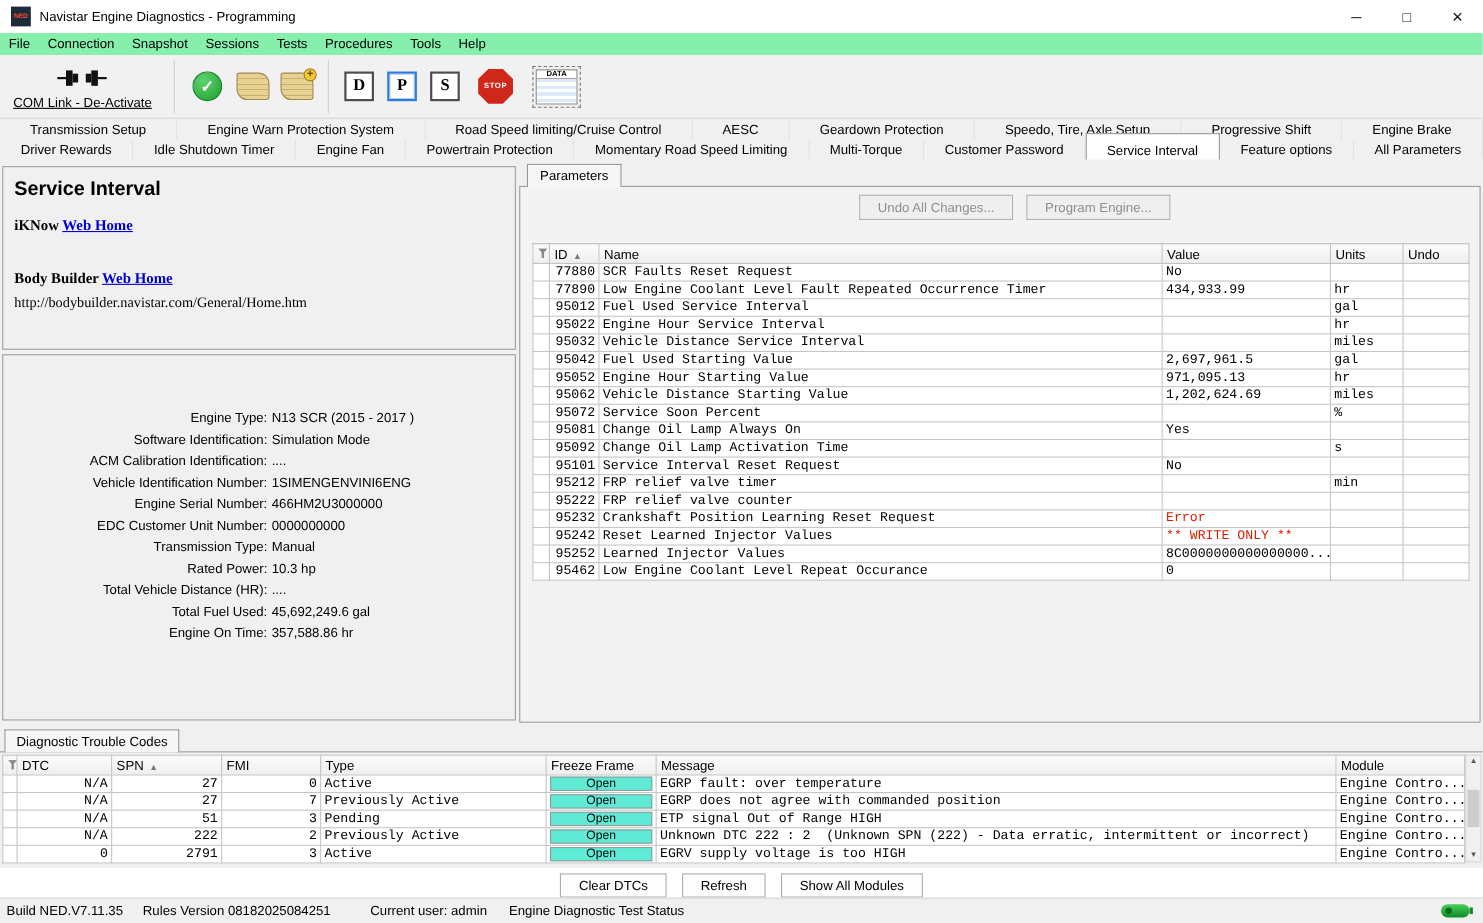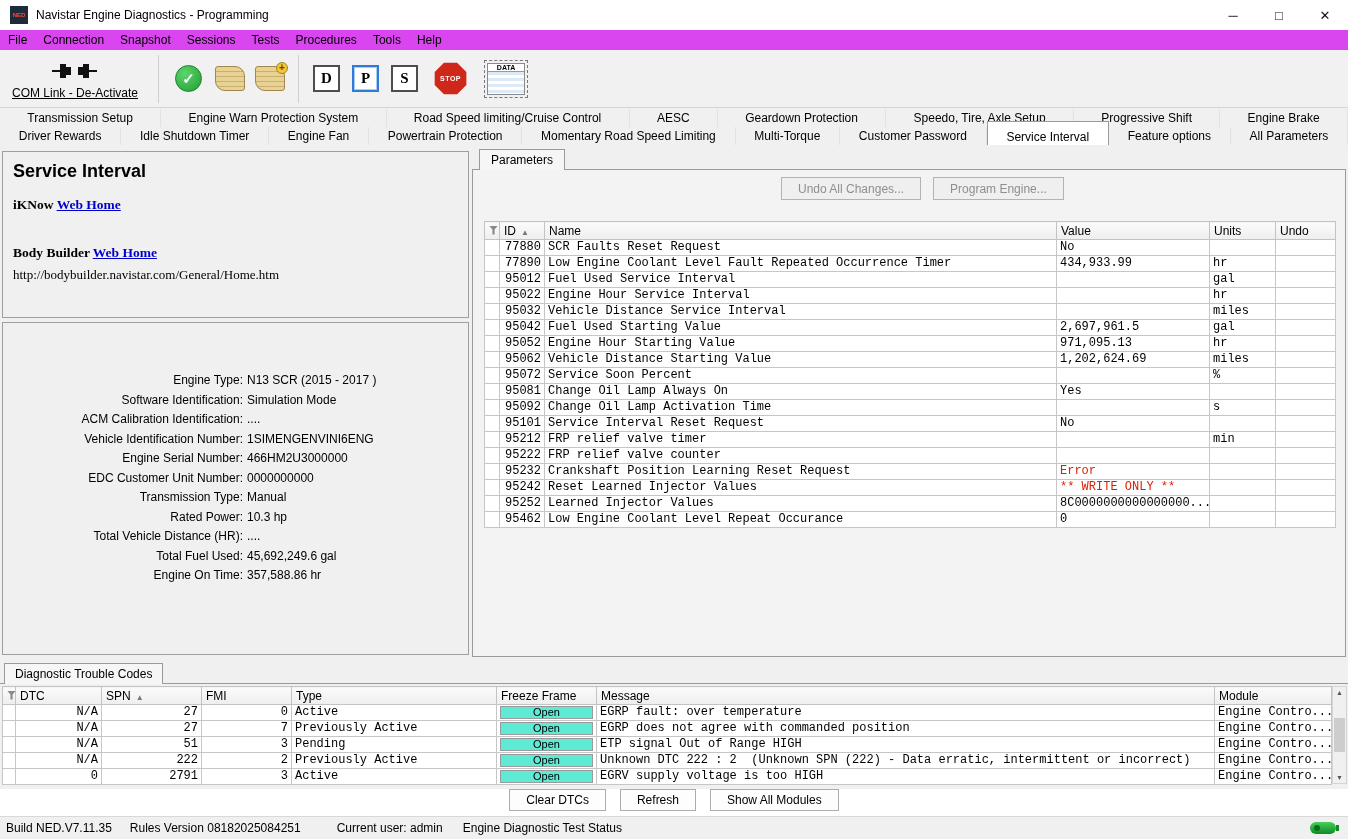--- a/index.html
+++ b/index.html
@@ -8,21 +8,21 @@
     font-family: "Liberation Sans", sans-serif;
     font-size: 12px; color:#000;
     background:#f0f0f0; overflow:hidden; position:relative;
   }
   
   .titlebar { position:absolute; top:0; left:0; right:0; height:30px; background:#fff; display:flex; align-items:center; }
   .app-icon { width:18px; height:18px; margin:0 8px 0 10px; background:#1d2b3a; color:#ff4b2e; font-size:6px; font-weight:bold; display:flex; align-items:center; justify-content:center; }
   .win-controls { margin-left:auto; display:flex; height:100%; }
   .win-btn { width:46px; display:flex; align-items:center; justify-content:center; font-size:13px; color:#111; }
   
-  .menubar { position:absolute; top:30px; left:0; right:0; height:20px; background:#d946ef; display:flex; align-items:flex-start; }
+  .menubar { position:absolute; top:30px; left:0; right:0; height:20px; background:#86efac; display:flex; align-items:flex-start; }
   .menu-item { padding:0 8px; height:100%; display:flex; align-items:center; }
   
   .toolbar { position:absolute; top:50px; left:0; right:0; height:58px; background:#f1f1f1; border-bottom:1px solid #d5d5d5; display:flex; align-items:center; }
   .com-link { display:flex; flex-direction:column; align-items:center; justify-content:center; padding:2px 12px 0 12px; }
   .com-link span { font-size:12px; margin-top:4px;text-decoration:underline; }
   .tb-sep { width:1px; height:48px; background:#cfcfcf; margin:0 8px; }
   .round-check { width:27px; height:27px; border-radius:50%; background:radial-gradient(circle at 35% 30%, #5ed46e, #1f9e30); border:1px solid #17822a; color:#fff; font-size:15px; font-weight:bold; display:flex; align-items:center; justify-content:center; margin:0 8px; }
   .scroll-icon { width:30px; height:25px; background:#e7d294; border:1px solid #a2874c; border-radius:3px 10px 3px 10px; position:relative; margin:0 5px;
     background-image:repeating-linear-gradient(#e7d294 0 4px, #c9b070 4px 5px); }
   .plus-badge { position:absolute; right:-4px; top:-5px; width:12px; height:12px; background:#f5c63a; border:1px solid #a5821d; border-radius:50%; color:#5d4a06; font-size:10px; font-weight:bold; line-height:10px; text-align:center; }
@@ -65,21 +65,21 @@
   .sort-arrow { font-size:8px; color:#777; margin-left:5px; }
   .funnel { width:9px; height:9px; background:#8a8a8a; clip-path:polygon(0 0,100% 0,62% 45%,62% 100%,38% 100%,38% 45%); display:inline-block; }
   
   .dtc-tab { position:absolute; top:663px; left:4px; height:21px; padding:0 10px; background:#f6f6f6; border:1px solid #9a9a9a; border-bottom:none; display:flex; align-items:center; z-index:2; }
   .dtc-box { position:absolute; top:683px; left:0; right:0; height:106px; border-top:1px solid #9a9a9a; background:#f0f0f0; }
   .dtc-table { position:absolute; left:2px; top:2px; width:1329px; background:#fff; }
   .open-btn { display:block; width:100%; height:13px; line-height:11px; background:#5eead4; border:1px solid #9a9a9a; font-family:"Liberation Sans", sans-serif; font-size:11px; text-align:center; }
   .dtc-scroll { position:absolute; top:2px; right:1px; width:15px; height:98px; background:#f0f0f0; border:1px solid #d5d5d5; display:flex; flex-direction:column; align-items:center; justify-content:space-between; font-size:7px; color:#555; padding:2px 0; }
   .scroll-thumb { width:11px; height:34px; background:#cdcdcd; }
   
-  .bottom-bar { position:absolute; top:789px; left:0; right:0; height:27px; background:#fff; display:flex; align-items:flex-start; justify-content:center; gap:14px; }
+  .bottom-bar { position:absolute; top:789px; left:0; right:0; height:27px; background:#fff; display:flex; align-items:flex-end; justify-content:center; gap:14px; }
   .bbtn { height:22px; padding:0 16px; background:#fdfdfd; border:1px solid #adadad; display:flex; align-items:center; }
   .statusbar { position:absolute; top:816px; left:0; right:0; bottom:0; background:#f0f0f0; border-top:1px solid #d8d8d8; display:flex; align-items:center; }
   .sb-build { margin-left:6px; }
   .sb-rules { margin-left:18px; }
   .sb-user { margin-left:36px; }
   .sb-status { margin-left:20px; }
   .batt { margin-left:auto; margin-right:12px; width:26px; height:12px; border-radius:6px; background:linear-gradient(#46cf5b,#108a24); position:relative; }
   .batt::before { content:""; position:absolute; left:4px; top:3px; width:6px; height:6px; border-radius:50%; background:#0a6d1b; }
   .batt::after { content:""; position:absolute; right:-3px; top:3px; width:3px; height:6px; background:#108a24; }
 </style>

